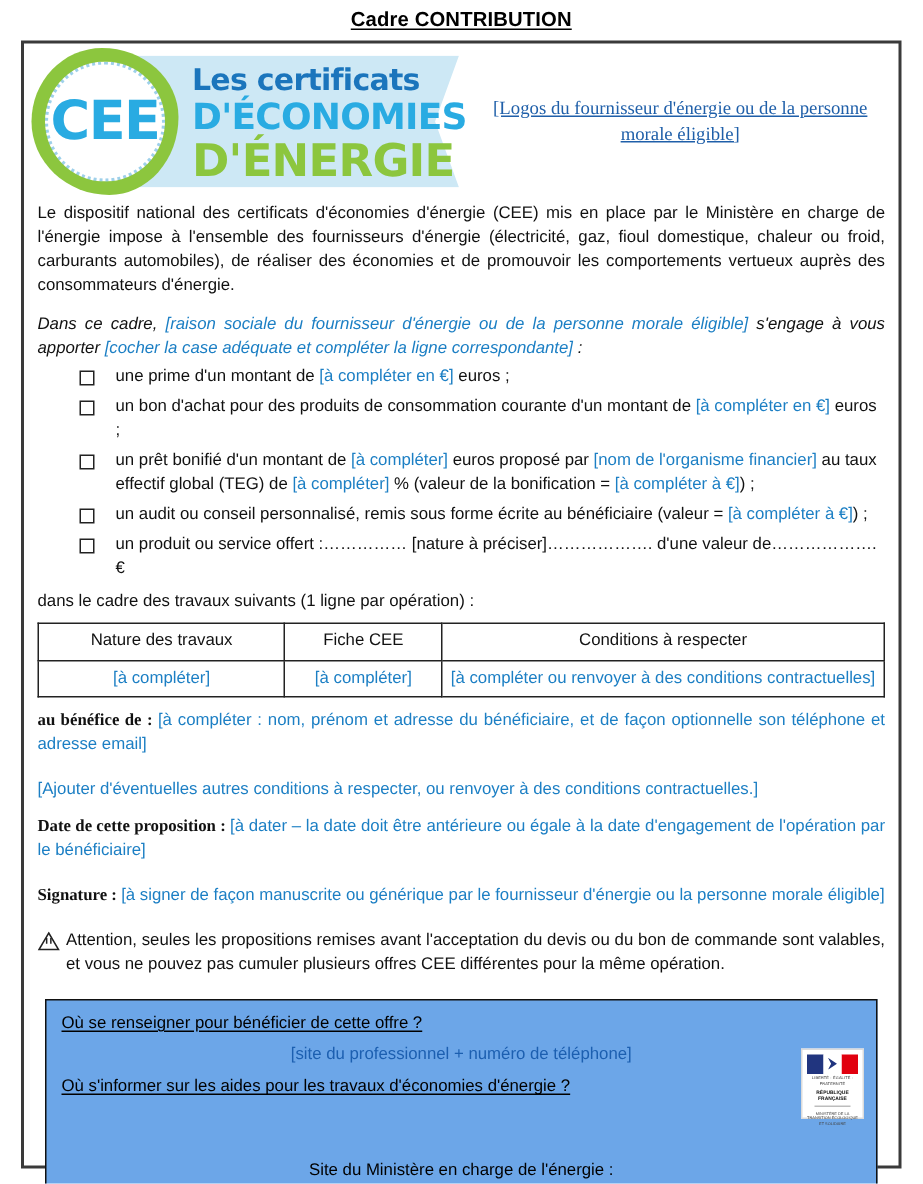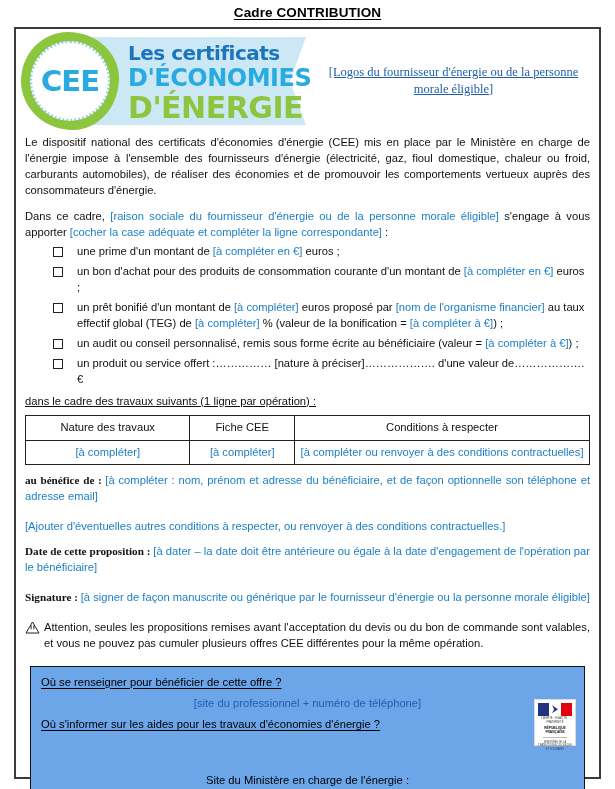--- a/index.html
+++ b/index.html
@@ -95,21 +95,21 @@
     border: 2px dotted #9ed0ea;
   }
   .cee-seal .cee-text {
     position: absolute;
     left: 0; right: 0;
     top: 50%;
     transform: translateY(-50%);
     text-align: center;
     font-family: "DejaVu Sans", sans-serif;
     font-weight: bold;
-    font-size: 29px;
+    font-size: 36px;
     color: #29abe2;
     letter-spacing: -1px;
   }
   .cee-words {
     position: absolute;
     left: 112px;
     top: 14px;
     line-height: 1.0;
   }
   .cee-words .l1 {
@@ -156,21 +156,21 @@
     font-size: 11.2px;
     line-height: 1.42;
   }
   .para {
     text-align: justify;
     margin: 0 0 10px 0;
   }
   .blue { color: #1c7fc4; }
   .bold { font-weight: bold; font-family: Liberation Serif, serif; }
 
-  .engage-block { margin-bottom: 4px; }
+  .engage-block { margin-bottom: 4px; font-style: italic; }
 
   .check-list {
     margin: 0 0 6px 0;
     padding: 0;
     list-style: none;
   }
   .check-item {
     display: flex;
     align-items: flex-start;
     margin-bottom: 4px;
@@ -183,21 +183,21 @@
     border: 1.2px solid #222;
     margin-top: 3px;
     margin-right: 14px;
     background: #fff;
   }
   .citem-text {
     flex: 1;
     text-align: left;
   }
 
-  .lead-line { margin: 6px 0 5px 0; text-decoration: underline; }
+  .lead-line { margin: 6px 0 5px 0; }
 
   
   table.works {
     width: 100%;
     border-collapse: collapse;
     margin: 0 0 8px 0;
     table-layout: fixed;
     padding-left: 44px;
   }
   table.works th, table.works td {

